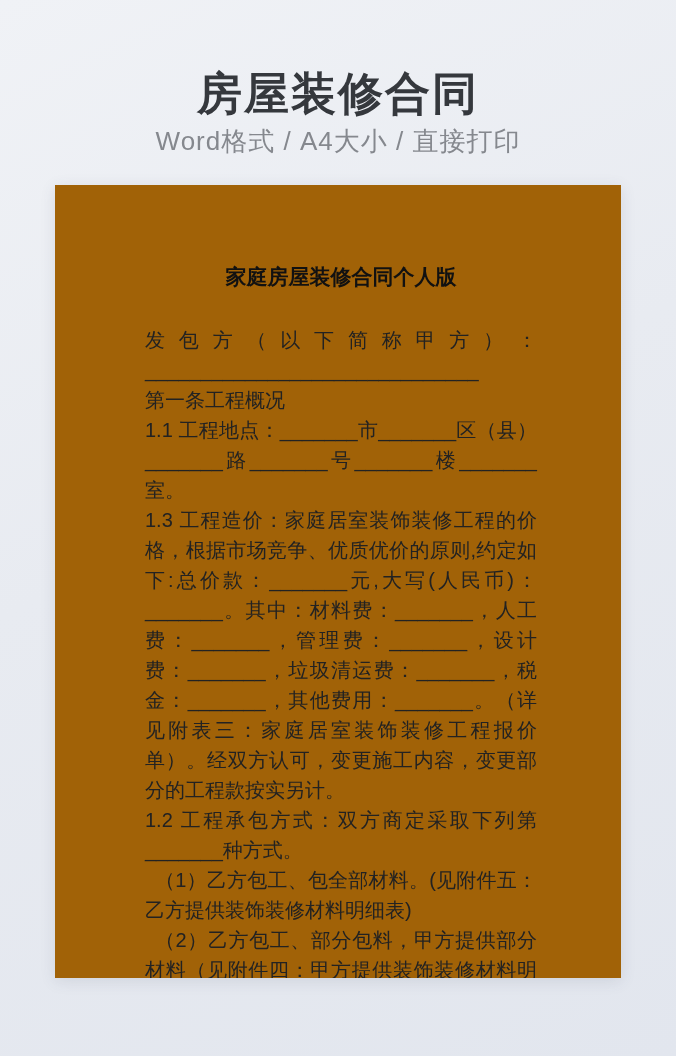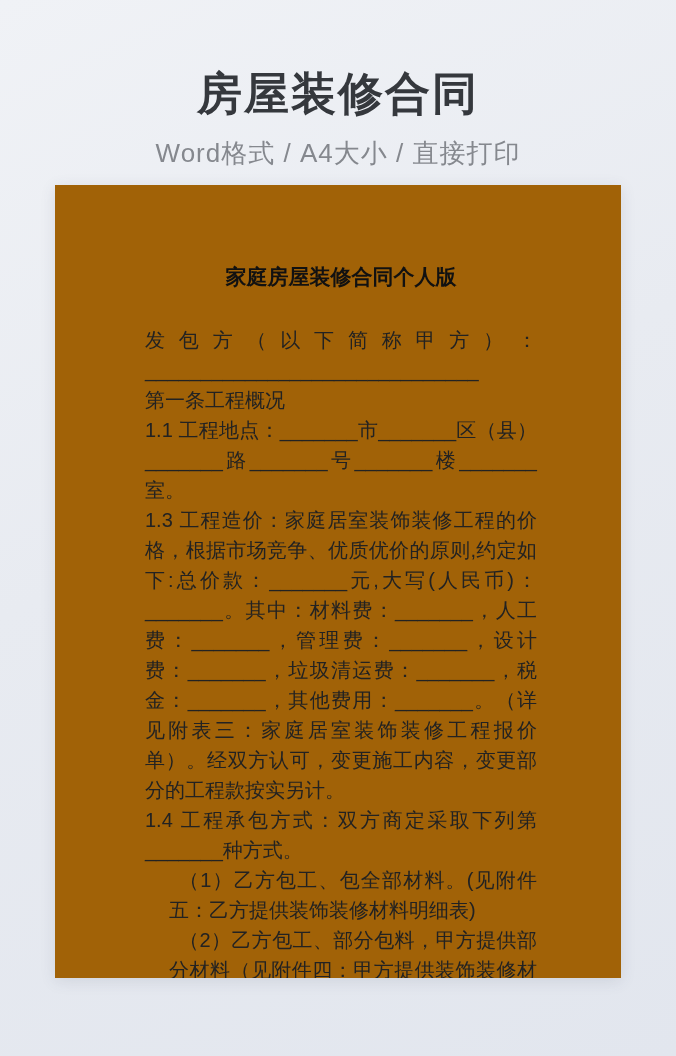--- a/index.html
+++ b/index.html
@@ -21,21 +21,20 @@
     text-align: center;
   }
   .header-title {
     margin-top: 64px;
     font-size: 45px;
     font-weight: 800;
     letter-spacing: 2px;
     color: #35383d;
   }
   .header-subtitle {
-    margin-top: 12px;
     font-size: 26px;
     font-weight: 400;
     letter-spacing: 1px;
     color: #85888e;
   }
   .doc-page {
     position: absolute;
     left: 55px;
     top: 185px;
     width: 566px;
@@ -53,38 +52,38 @@
     line-height: 28px;
     margin-bottom: 34px;
   }
   .doc-body {
     color: #222;
     font-size: 20px;
     line-height: 30px;
     text-align: justify;
   }
   .doc-para { text-align: justify; }
-  .doc-para.indent { text-indent: 10px; margin-left: 24px; }
+  .doc-para.indent { text-indent: 10px; }
 </style>
 </head>
 <body>
 
 <div class="stage">
 
   <div class="header">
     <div class="header-title">房屋装修合同</div>
     <div class="header-subtitle">Word格式 / A4大小 / 直接打印</div>
   </div>
 
   <div class="doc-page">
     <div class="doc-title">家庭房屋装修合同个人版</div>
     <div class="doc-body">
         <div class="doc-para">发包方（以下简称甲方）： ______________________________</div>
         <div class="doc-para">第一条工程概况</div>
         <div class="doc-para">1.1 工程地点：_______市_______区（县）_______路_______号_______楼_______室。</div>
         <div class="doc-para">1.3 工程造价：家庭居室装饰装修工程的价格，根据市场竞争、优质优价的原则,约定如下:总价款：_______元,大写(人民币)：_______。其中：材料费：_______，人工费：_______，管理费：_______，设计费：_______，垃圾清运费：_______，税金：_______，其他费用：_______。（详见附表三：家庭居室装饰装修工程报价单）。经双方认可，变更施工内容，变更部分的工程款按实另计。</div>
-        <div class="doc-para">1.4 工程承包方式：双方商定采取下列第_______种方式。</div>
+        <div class="doc-para">1.2 工程承包方式：双方商定采取下列第_______种方式。</div>
         <div class="doc-para indent">（1）乙方包工、包全部材料。(见附件五：乙方提供装饰装修材料明细表)</div>
         <div class="doc-para indent">（2）乙方包工、部分包料，甲方提供部分材料（见附件四：甲方提供装饰装修材料明细表，附件五：乙方提供装饰装修材料明细表）；</div>
       </div>
   </div>
 
 </div>
 
 </body></html>

